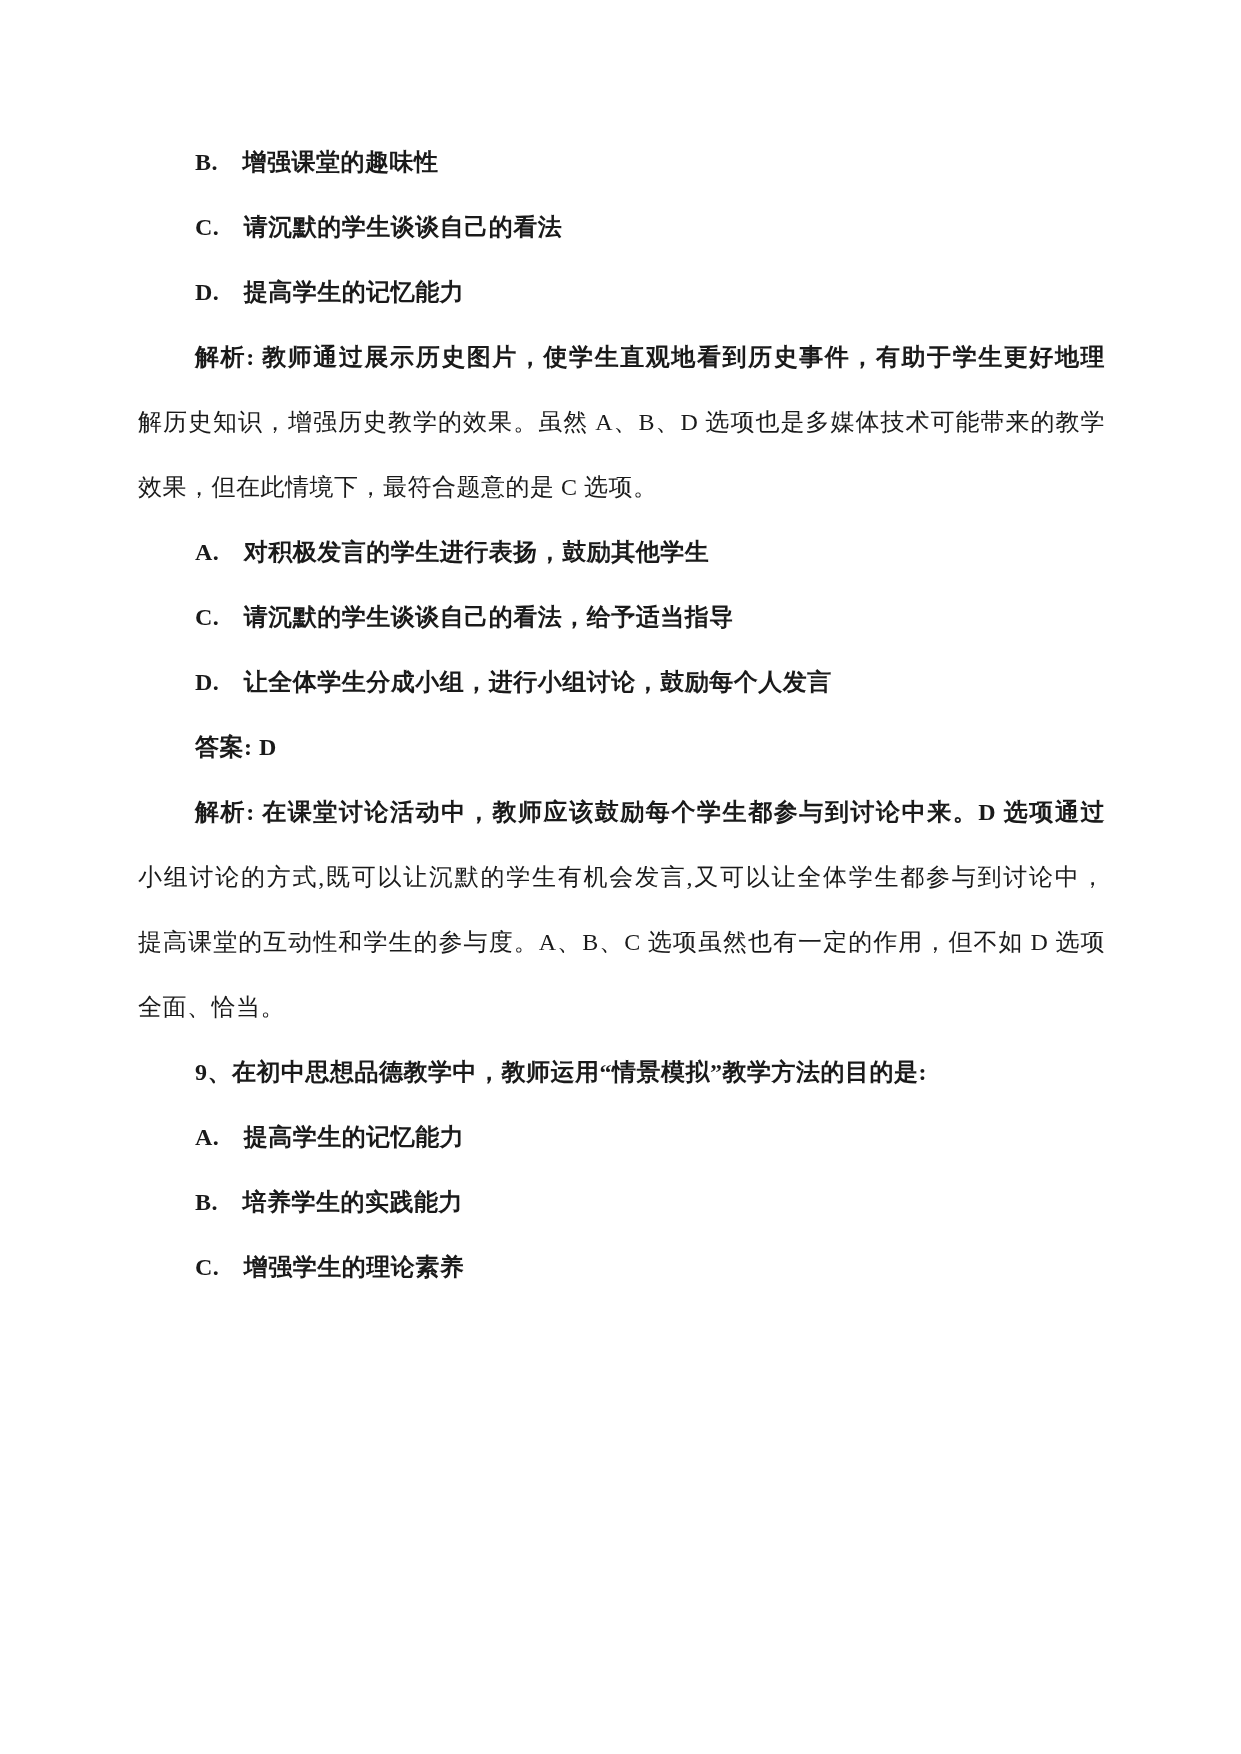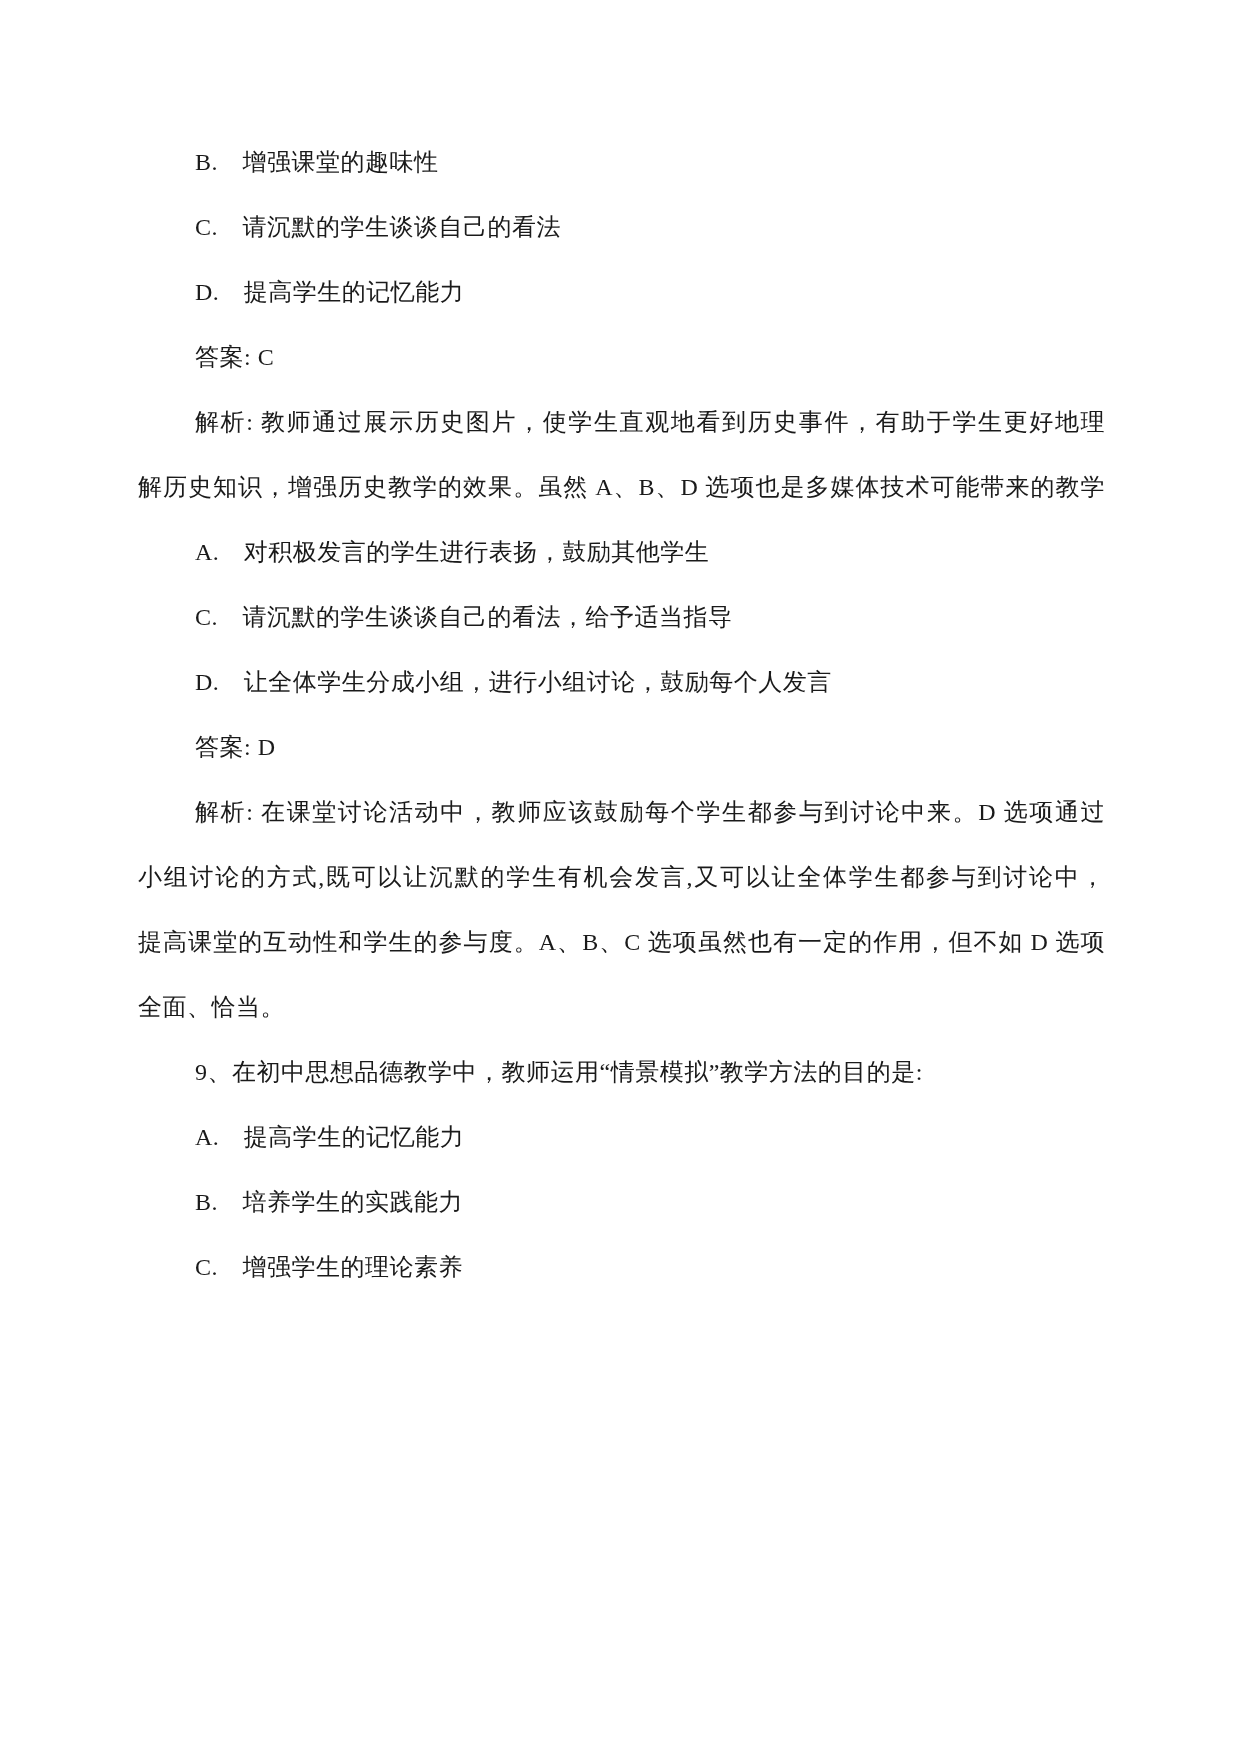--- a/index.html
+++ b/index.html
@@ -24,38 +24,39 @@
     height: 65px;
     line-height: 65px;
     font-size: 24px;
     letter-spacing: 0.5px;
     white-space: nowrap;
     overflow: visible;
   }
   
   .ind {
     padding-left: 57px;
+    font-weight: bold;
   }
   
   .fill {
     white-space: normal;
     text-align: justify;
     text-align-last: justify;
   }
 </style>
 </head>
 <body>
 
 <div class="page">
   <div class="ln ind">B.　增强课堂的趣味性</div>
   <div class="ln ind">C.　请沉默的学生谈谈自己的看法</div>
   <div class="ln ind">D.　提高学生的记忆能力</div>
-  <div class="ln ind">答案: C</div>
   <div class="ln ind fill">解析: 教师通过展示历史图片，使学生直观地看到历史事件，有助于学生更好地理</div>
   <div class="ln fill">解历史知识，增强历史教学的效果。虽然 A、B、D 选项也是多媒体技术可能带来的教学</div>
+  <div class="ln">效果，但在此情境下，最符合题意的是 C 选项。</div>
   <div class="ln ind">A.　对积极发言的学生进行表扬，鼓励其他学生</div>
   <div class="ln ind">C.　请沉默的学生谈谈自己的看法，给予适当指导</div>
   <div class="ln ind">D.　让全体学生分成小组，进行小组讨论，鼓励每个人发言</div>
   <div class="ln ind">答案: D</div>
   <div class="ln ind fill">解析: 在课堂讨论活动中，教师应该鼓励每个学生都参与到讨论中来。D 选项通过</div>
   <div class="ln fill">小组讨论的方式,既可以让沉默的学生有机会发言,又可以让全体学生都参与到讨论中，</div>
   <div class="ln fill">提高课堂的互动性和学生的参与度。A、B、C 选项虽然也有一定的作用，但不如 D 选项</div>
   <div class="ln">全面、恰当。</div>
   <div class="ln ind">9、在初中思想品德教学中，教师运用“情景模拟”教学方法的目的是:</div>
   <div class="ln ind">A.　提高学生的记忆能力</div>

